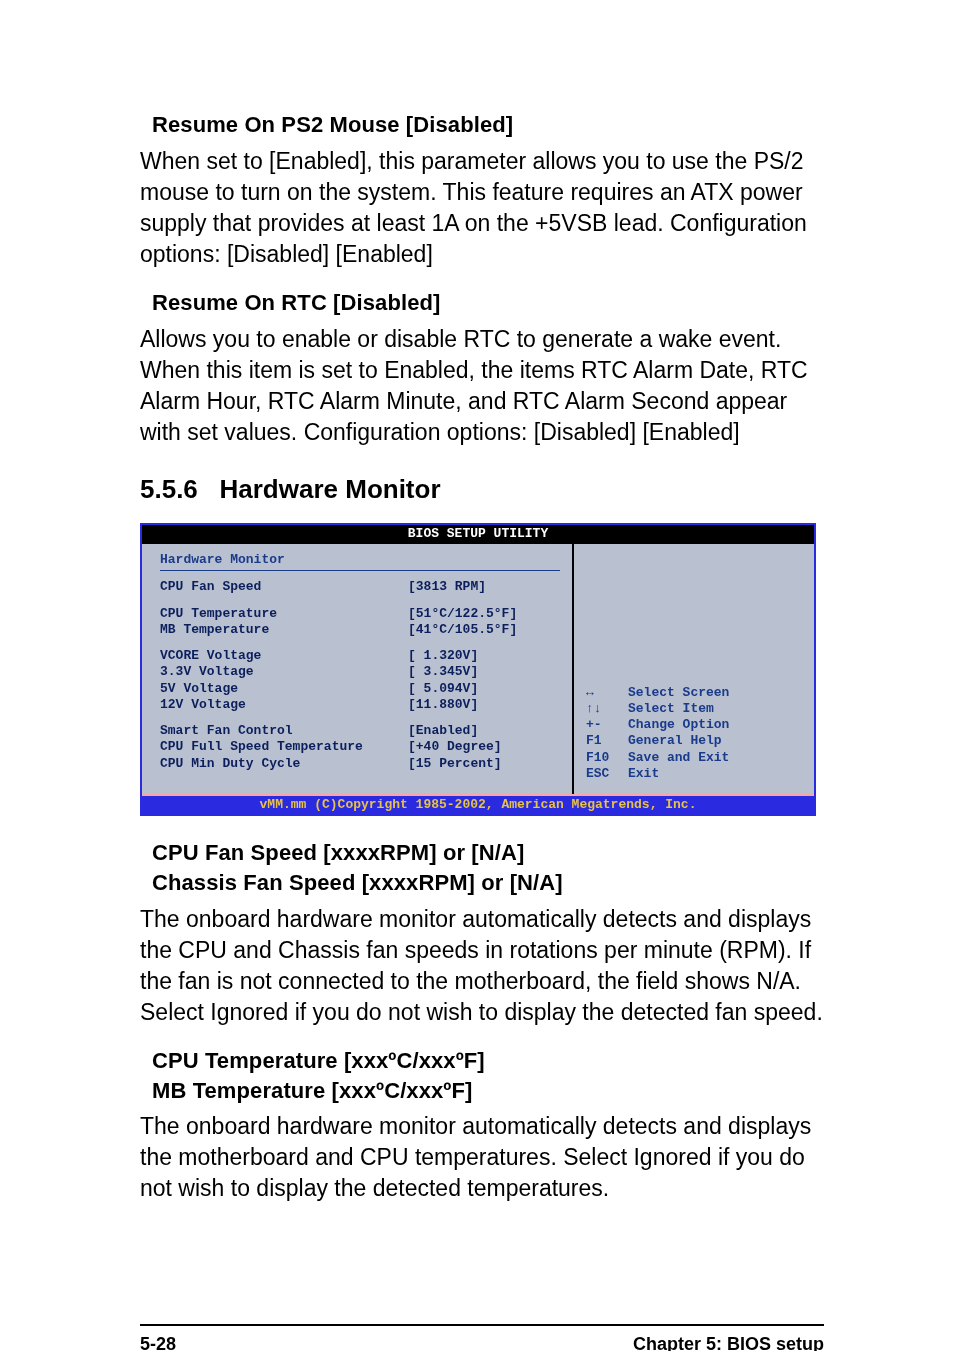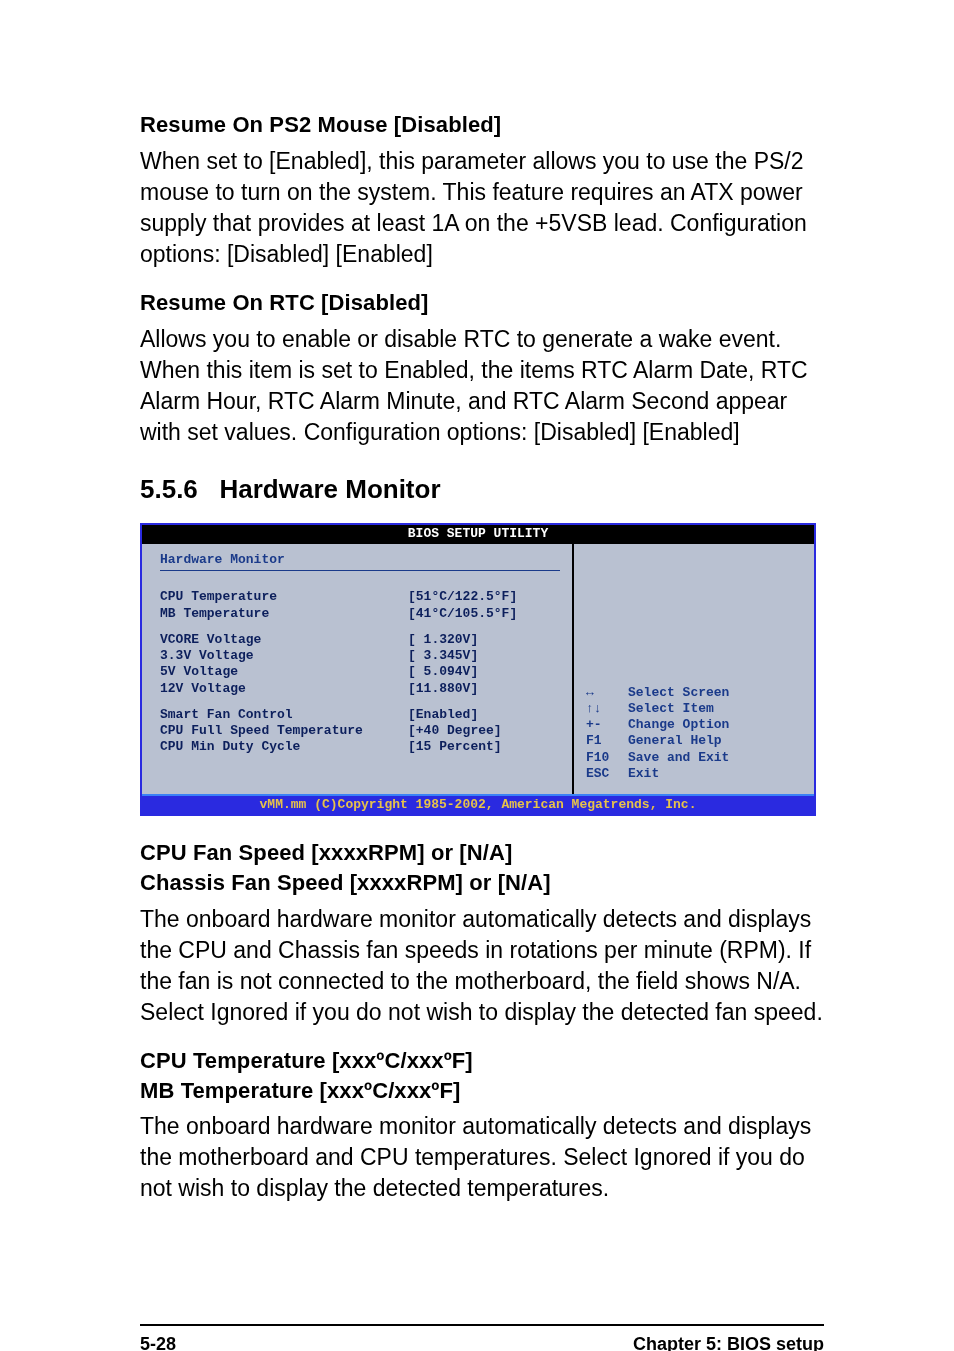--- a/index.html
+++ b/index.html
@@ -16,21 +16,21 @@
   }
   .page {
     padding: 110px 130px 40px 140px;
     box-sizing: border-box;
     width: 954px;
     position: relative;
   }
   .h-sub {
     font-size: 22px;
     font-weight: 900;
-    margin: 0 0 6px 0;
+    margin: 0 0 6px 12px;
     letter-spacing: 0.1px;
   }
   .body-text {
     font-size: 23px;
     margin: 0 0 18px 0;
   }
   .h-section {
     font-size: 26px;
     font-weight: 900;
     margin: 24px 0 16px 0;
@@ -116,21 +116,21 @@
   }
   .bios-help-key {
     width: 42px;
   }
   .bios-footer {
     background: #2a2ae0;
     color: #e7c24a;
     text-align: center;
     font-weight: bold;
     padding: 1px 0;
-    border-top: 2px solid #3b82f6;
+    border-top: 2px solid #fca5a5;
   }
 
   .footer-rule {
     border: none;
     border-top: 2px solid #000;
     margin: 120px 0 6px 0;
   }
   .page-footer {
     display: flex;
     justify-content: space-between;
@@ -159,20 +159,24 @@
     <span>Hardware Monitor</span>
   </div>
 
   <div class="bios">
     <div class="bios-title">BIOS SETUP UTILITY</div>
     <div class="bios-body">
       <div class="bios-left">
         <div class="bios-sect-title">Hardware Monitor</div>
         <hr class="bios-hr">
 
+        <div class="bios-row">
+          <span class="bios-label">CPU Fan Speed</span>
+          <span class="bios-value">[3813 RPM]</span>
+        </div>
 
         <div class="bios-group-gap"></div>
 
         <div class="bios-row">
           <span class="bios-label">CPU Temperature</span>
           <span class="bios-value">[51°C/122.5°F]</span>
         </div>
         <div class="bios-row">
           <span class="bios-label">MB Temperature</span>
           <span class="bios-value">[41°C/105.5°F]</span>

